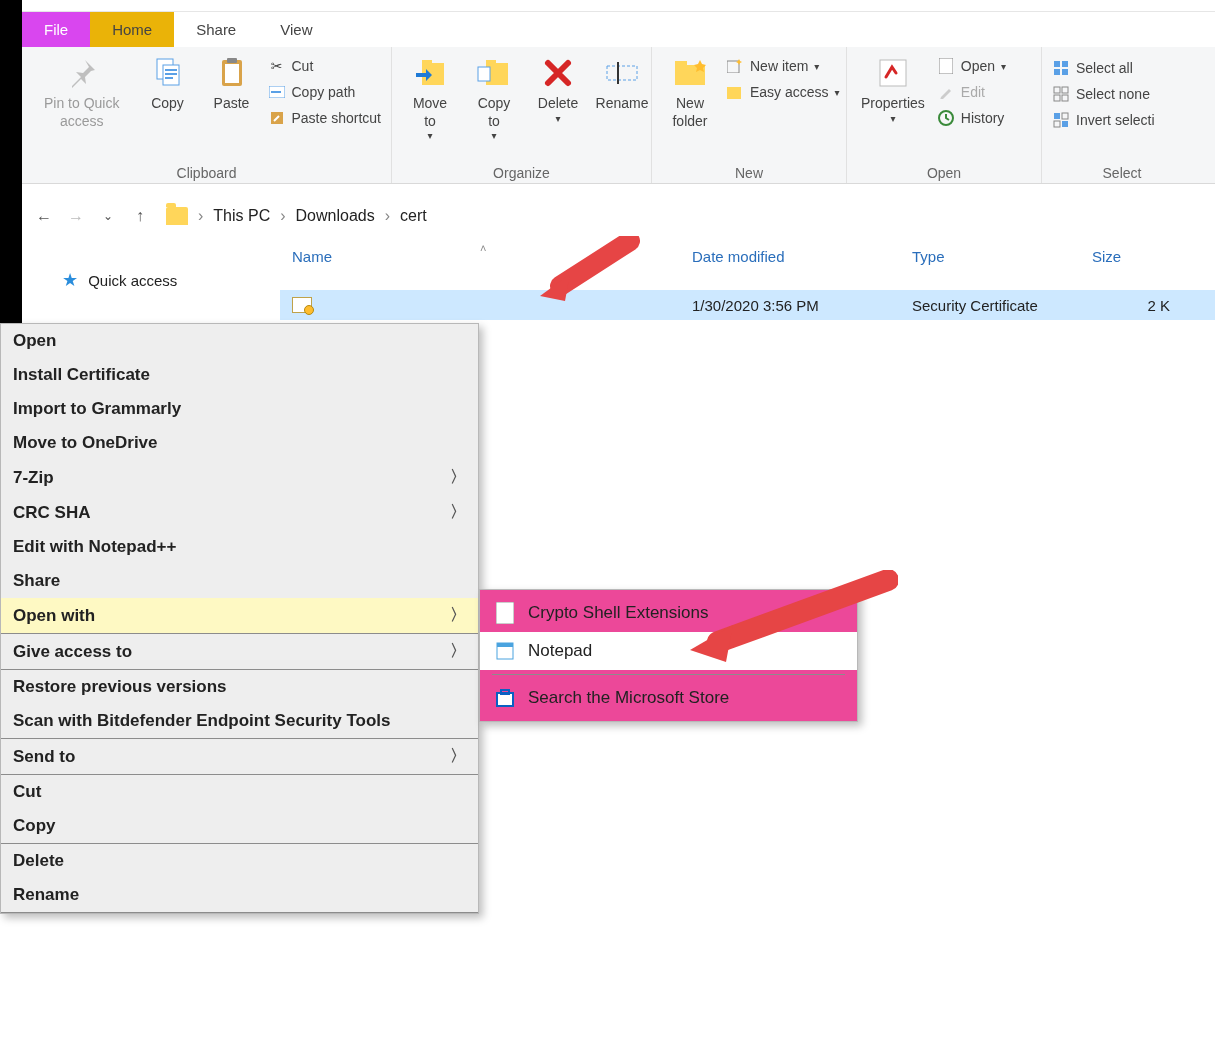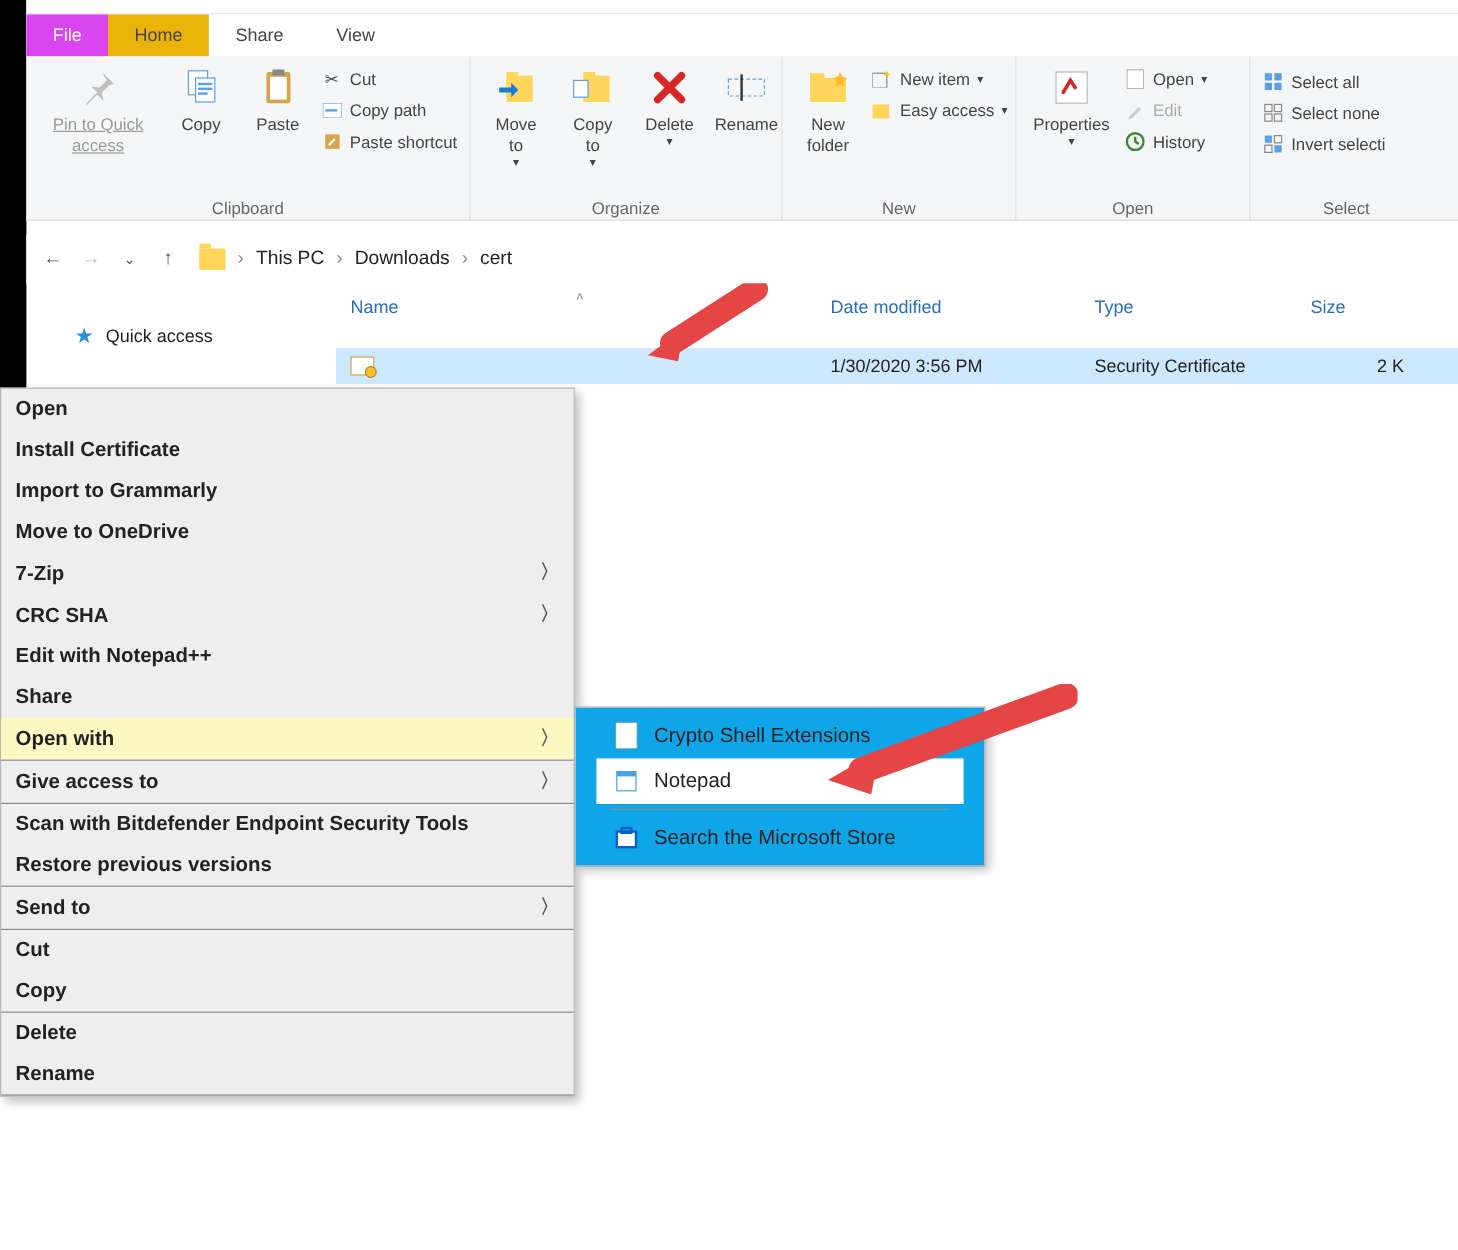--- a/index.html
+++ b/index.html
@@ -17,21 +17,21 @@
 .tab.file { background:#d946ef; color:#fff; }
 .tab.active { background:#eab308; }
 
 
 .ribbon { position:absolute; left:22px; top:47px; height:137px; width:1193px; display:flex; background:#f5f6f7; border-bottom:1px solid #d9d9d9; }
 .rgroup { display:flex; flex-direction:column; border-right:1px solid #e1e1e1; padding:4px 8px 0 8px; }
 .rbody { flex:1; display:flex; align-items:flex-start; gap:4px; }
 .rlabel { text-align:center; font-size:14px; color:#666; padding:4px 0 2px; }
 .bigbtn { display:flex; flex-direction:column; align-items:center; justify-content:flex-start; padding:4px 6px; font-size:14px; color:#444; min-width:60px; text-align:center; line-height:1.25; }
 .bigbtn .ico { width:36px; height:36px; margin-bottom:4px; display:flex; align-items:center; justify-content:center; }
-.bigbtn.disabled { color:#9a9a9a;text-decoration:underline; }
+.bigbtn.disabled { color:#9a9a9a; }
 .smallcol { display:flex; flex-direction:column; gap:4px; padding-top:4px; }
 .smallbtn { display:flex; align-items:center; gap:6px; font-size:14px; color:#444; padding:2px 2px; white-space:nowrap; }
 .smallbtn .si { width:18px; height:18px; display:inline-flex; align-items:center; justify-content:center; }
 .drop { font-size:10px; color:#444; }
 
 
 .addr { position:absolute; left:22px; top:195px; height:42px; width:1193px; display:flex; align-items:center; background:#fff; padding:0 10px; gap:8px; }
 .navbtn { width:24px; height:24px; display:flex; align-items:center; justify-content:center; color:#555; }
 .navbtn.disabled { color:#bbb; }
 .crumbs { display:flex; align-items:center; gap:10px; font-size:16px; color:#222; margin-left:6px; }
@@ -64,21 +64,21 @@
 
 
 .ctx { position:absolute; left:0; top:323px; width:479px; background:#eee; border:1px solid #b8b8b8; box-shadow:4px 4px 8px rgba(0,0,0,.25); font-size:17px; color:#222; }
 .ctx .mi { padding:7px 12px; display:flex; align-items:center; justify-content:space-between; cursor:default;font-weight:bold; }
 .ctx .mi.bold { font-weight:700; }
 .ctx .mi.hover { background:#fef9c3; }
 .ctx .sep { height:1px; background:#8c8c8c; margin:0; }
 .ctx .arw { color:#555; font-size:16px; }
 
 
-.sub { position:absolute; left:479px; top:589px; width:342px; background:#0ea5e9; border:1px solid #b8b8b8; box-shadow:4px 4px 8px rgba(0,0,0,.25); font-size:17px; color:#222; padding:4px 17px; }
+.sub { position:absolute; left:479px; top:589px; width:379px; background:#ec4899; border:1px solid #b8b8b8; box-shadow:4px 4px 8px rgba(0,0,0,.25); font-size:17px; color:#222; padding:4px 0; }
 .sub .mi { display:flex; align-items:center; gap:12px; padding:8px 14px; }
 .sub .mi.hover { background:#fff; }
 .sub .sep { height:1px; background:#8c8c8c; margin:4px 12px; }
 .sub .mico { width:22px; height:22px; display:inline-flex; align-items:center; justify-content:center; }
 
 
 .redarrow1 { position:absolute; left:530px; top:236px; }
 .redarrow2 { position:absolute; left:678px; top:570px; }
 
 
@@ -399,24 +399,24 @@
       <span>Open with</span>
       <span class="arw">〉</span>
     </div>
   <div class="sep"></div>
   <div class="mi">
       <span>Give access to</span>
       <span class="arw">〉</span>
     </div>
   <div class="sep"></div>
   <div class="mi">
+      <span>Restore previous versions</span>
+    </div>
+  <div class="mi">
       <span>Scan with Bitdefender Endpoint Security Tools</span>
-    </div>
-  <div class="mi">
-      <span>Restore previous versions</span>
     </div>
   <div class="sep"></div>
   <div class="mi">
       <span>Send to</span>
       <span class="arw">〉</span>
     </div>
   <div class="sep"></div>
   <div class="mi">
       <span>Cut</span>
     </div>

